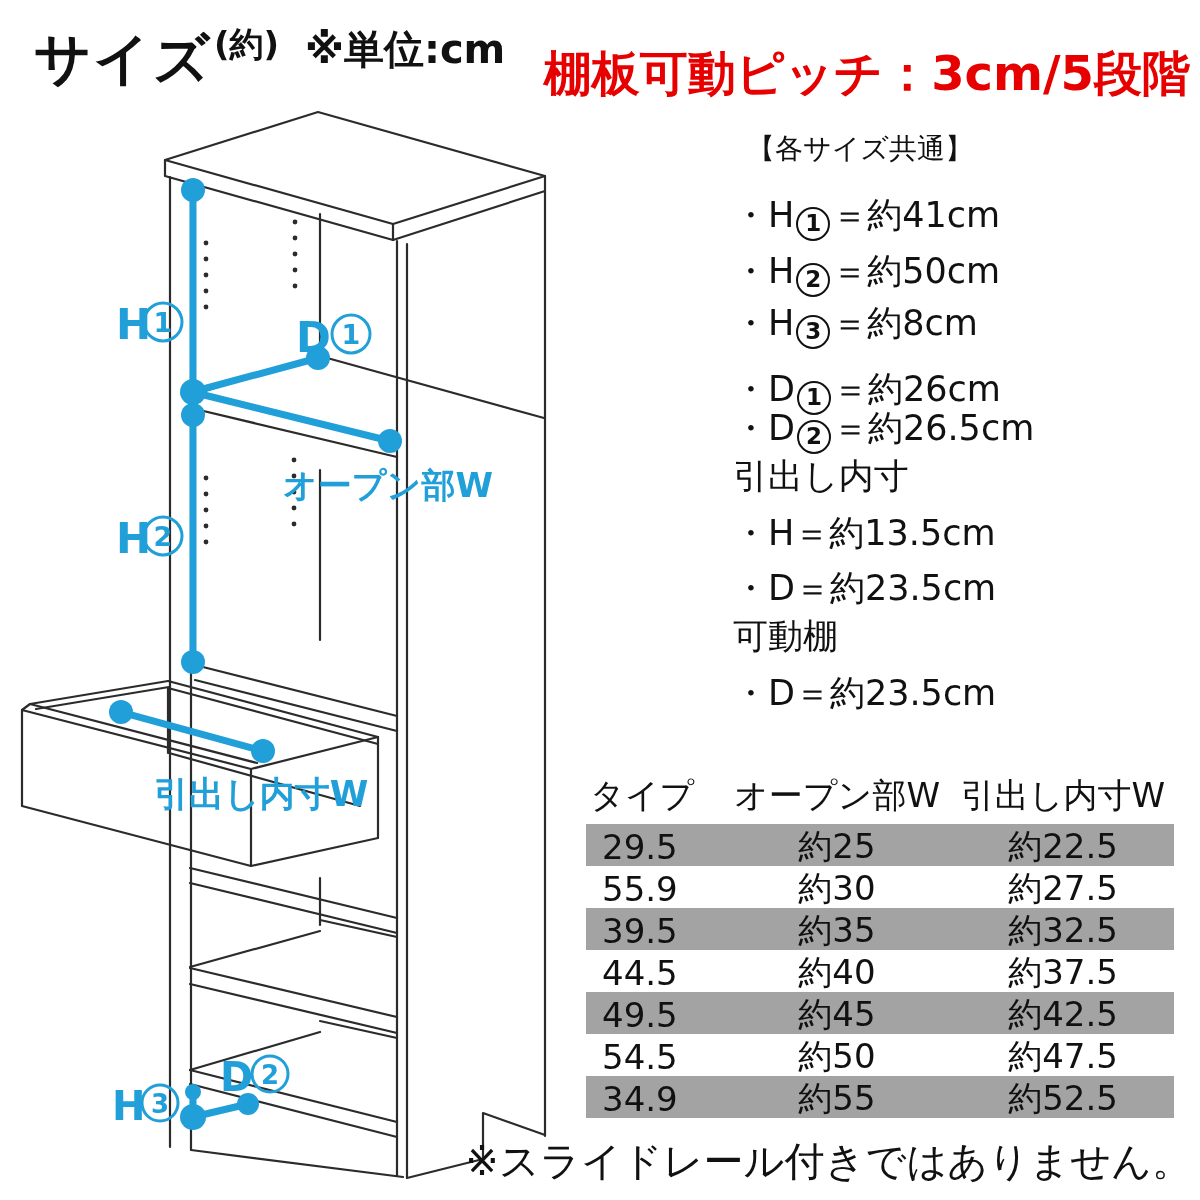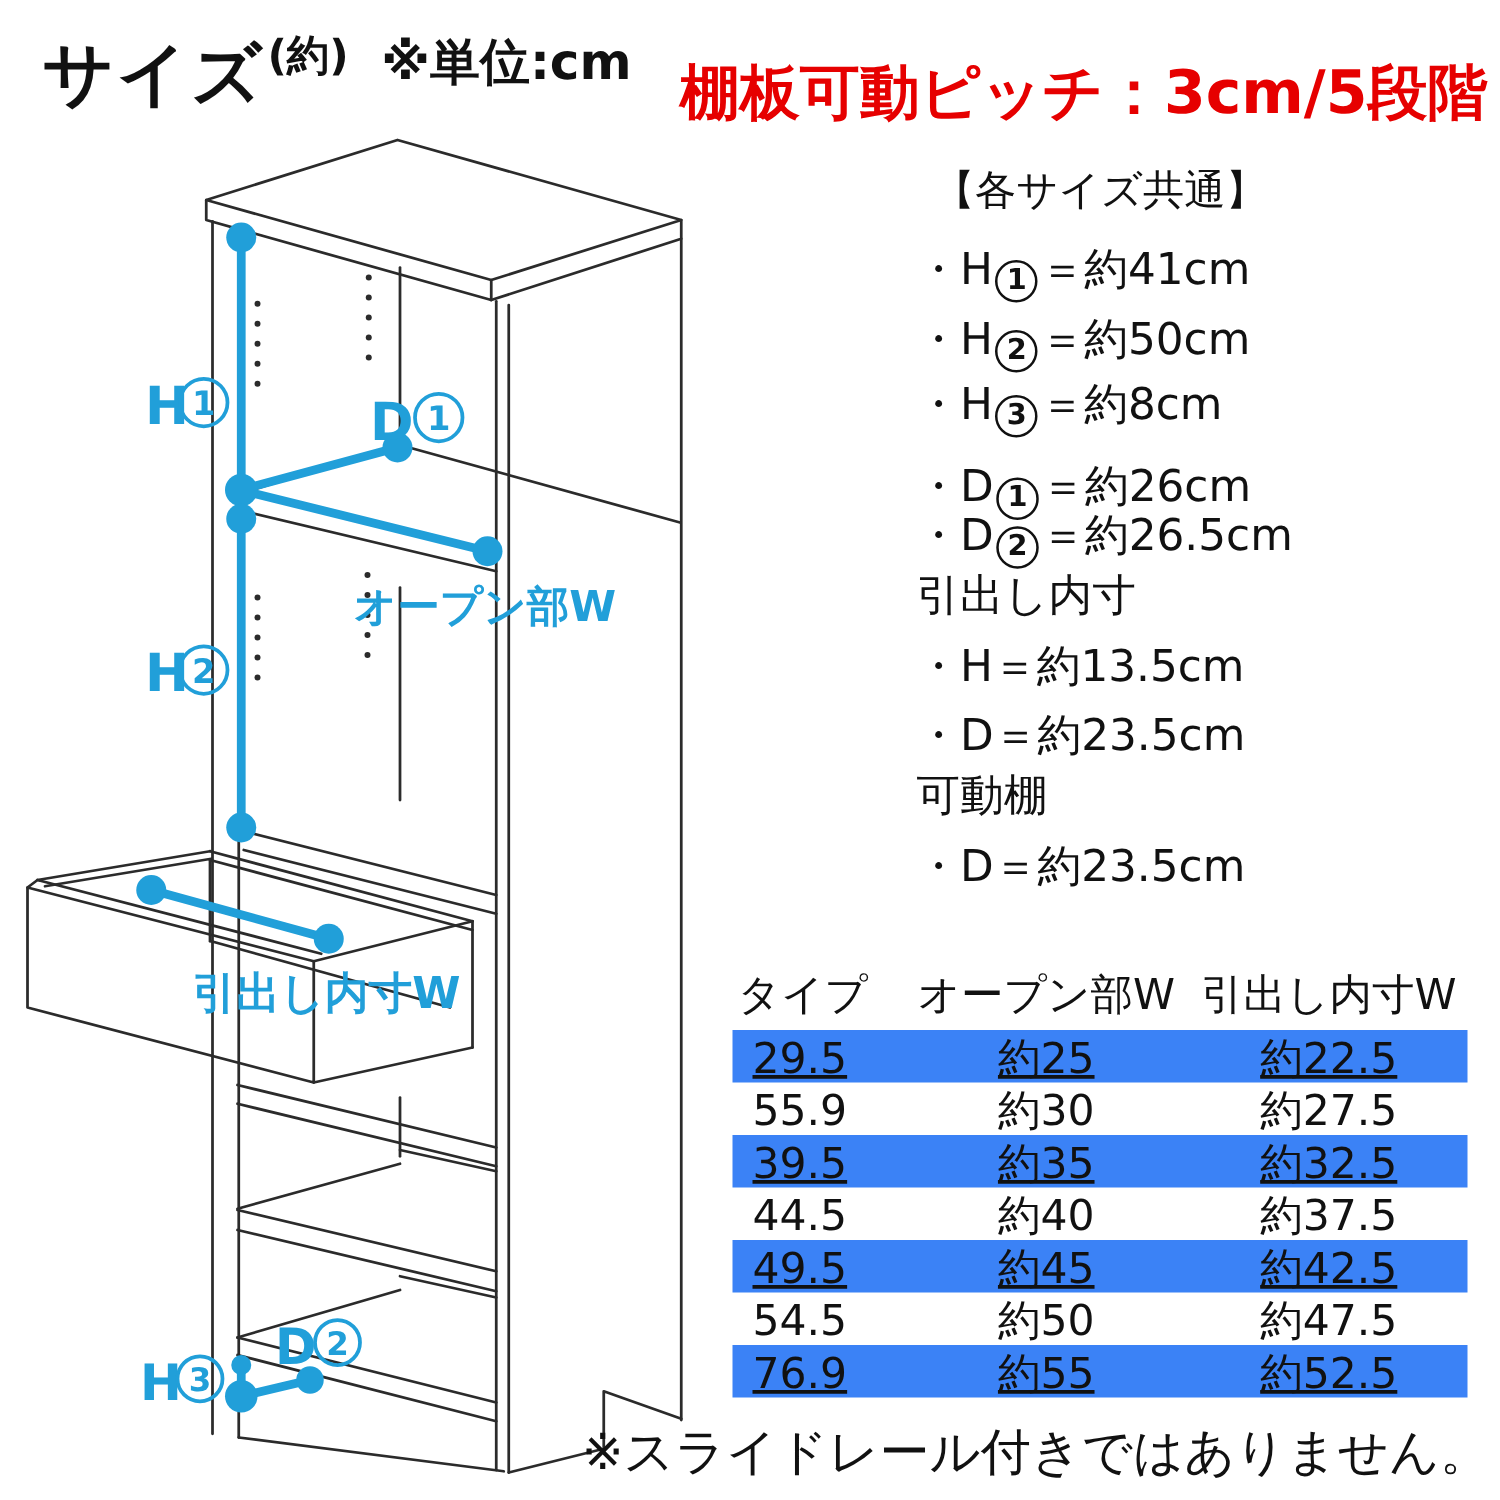--- a/index.html
+++ b/index.html
@@ -19,30 +19,30 @@
   .dim{stroke:#219fd9;stroke-width:7;stroke-linecap:round;fill:none;}
   .dot{fill:#219fd9;}
   .dim-letter{font-size:42px;font-weight:700;fill:#219fd9;}
   .dim-letter-sm{font-size:40px;font-weight:700;fill:#219fd9;}
   .dim-num{font-size:27px;font-weight:700;fill:#219fd9;text-anchor:middle;}
   .dim-circle{fill:none;stroke:#219fd9;stroke-width:3;}
   .dim-jp{font-size:34px;font-weight:700;fill:#219fd9;}
   
   .specs{position:absolute;left:733px;top:130px;width:400px;height:600px;font-size:35px;font-weight:500;}
   .spec-line{position:absolute;left:0;white-space:nowrap;}
-  .spec-heading-main{font-weight:500;font-size:33px;font-family:Liberation Serif, serif;}
+  .spec-heading-main{font-weight:500;font-size:28px;font-family:Liberation Serif, serif;}
   .circ{display:inline-flex;width:30px;height:30px;border:2.5px solid #111;border-radius:50%;
         align-items:center;justify-content:center;font-size:23px;font-weight:600;
         vertical-align:-4px;margin:0 2px;line-height:1;}
   
   .size-table{position:absolute;left:586px;top:768px;width:588px;font-size:34px;font-weight:500;}
   .thead,.tr{display:grid;grid-template-columns:136px 230px 222px;align-items:center;}
   .thead{height:56px;}
   .tr{height:42px;}
-  .tr.striped{background:#3b82f6;text-decoration:underline;}
+  .tr.striped{background:#a3a3a3;}
   .c1{text-align:left;padding-left:4px;}
   .tr .c1{padding-left:16px;}
   .c2,.c3{text-align:center;}
   
   .footnote{position:absolute;right:8px;top:1134px;font-size:40px;font-weight:500;white-space:nowrap;text-align:center;}
 </style>
 </head>
 <body>
 
 <div class="canvas">
@@ -242,21 +242,21 @@
       <div class="c1">49.5</div>
       <div class="c2">約45</div>
       <div class="c3">約42.5</div>
     </div>
     <div class="tr">
       <div class="c1">54.5</div>
       <div class="c2">約50</div>
       <div class="c3">約47.5</div>
     </div>
     <div class="tr striped">
-      <div class="c1">76.9</div>
+      <div class="c1">34.9</div>
       <div class="c2">約55</div>
       <div class="c3">約52.5</div>
     </div>
   </div>
 
   <div class="footnote">※スライドレール付きではありません。</div>
 
 </div>
 
 </body></html>

